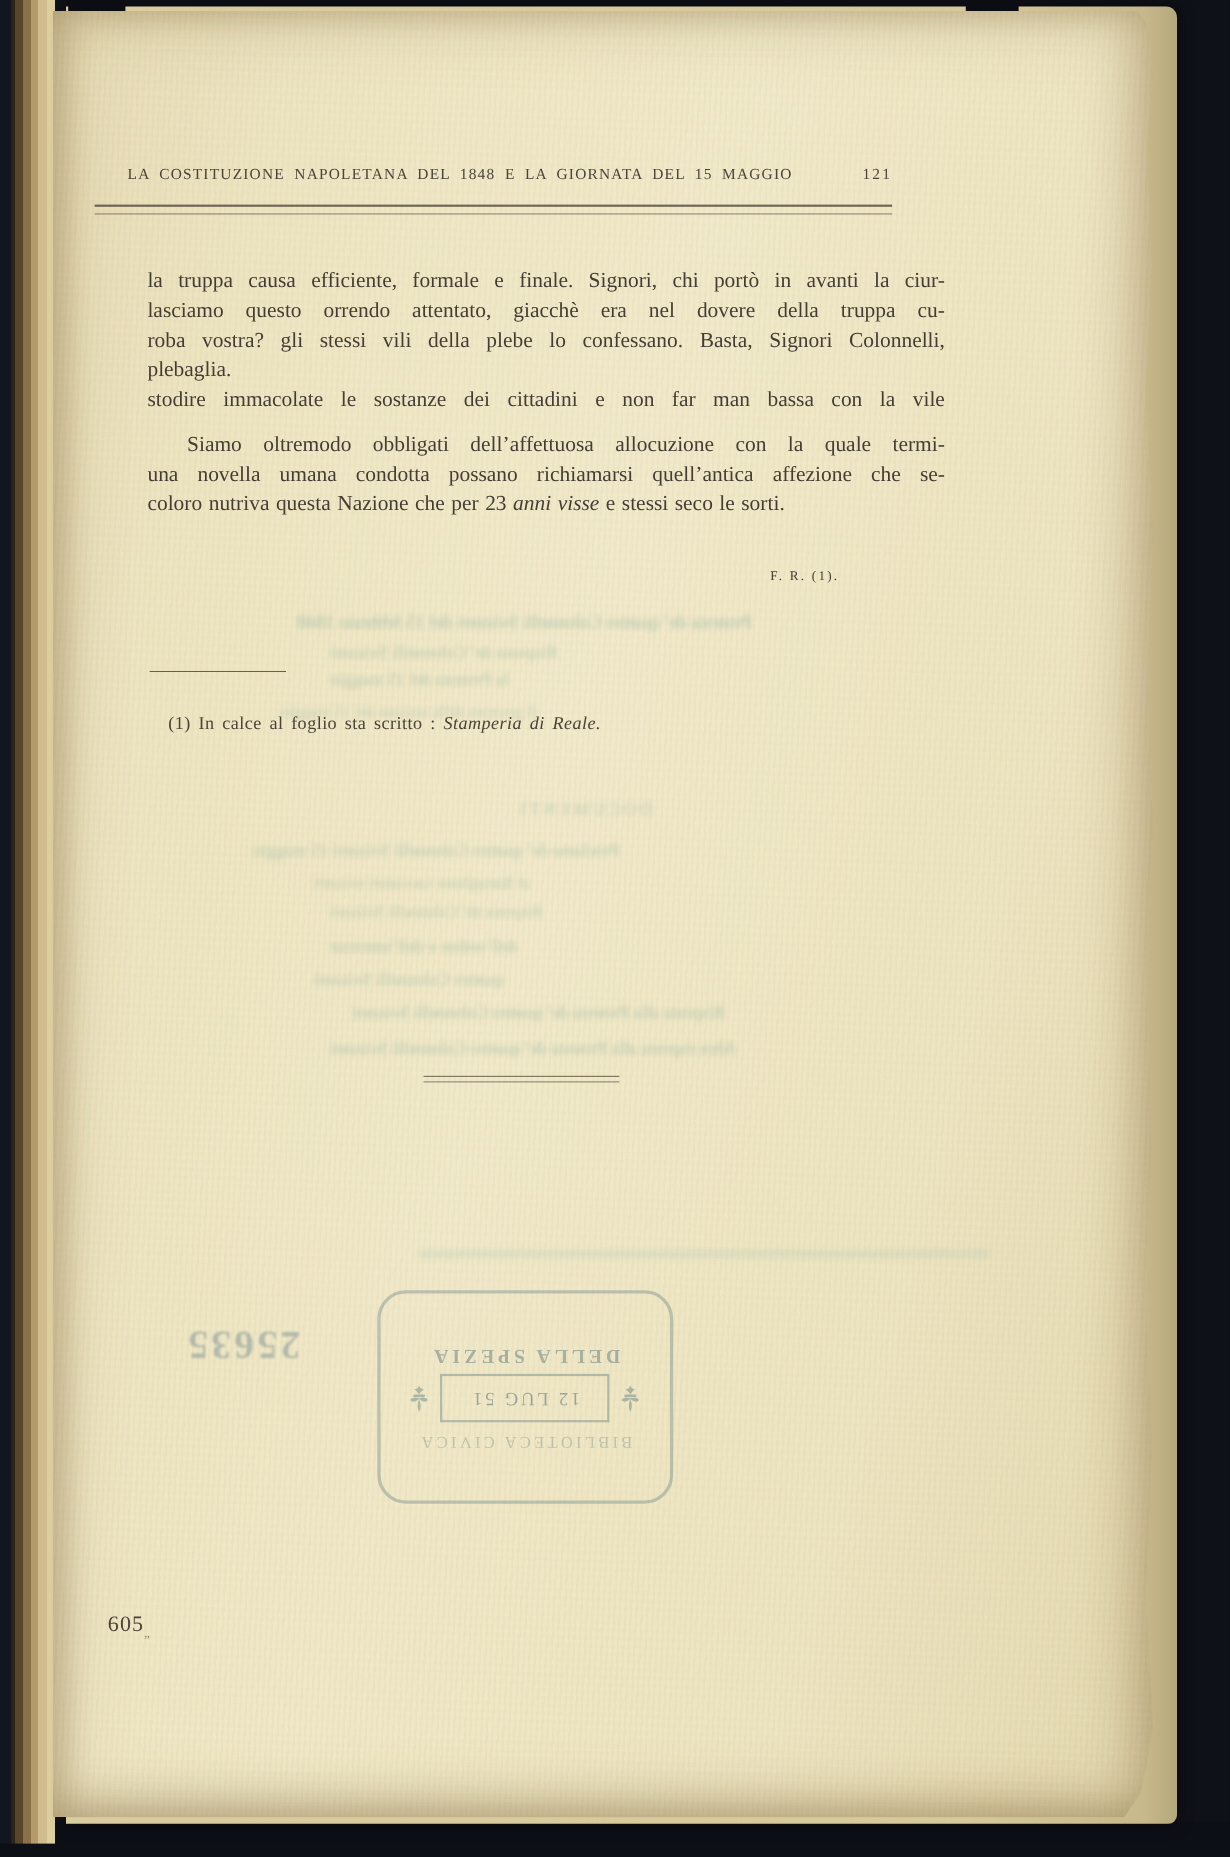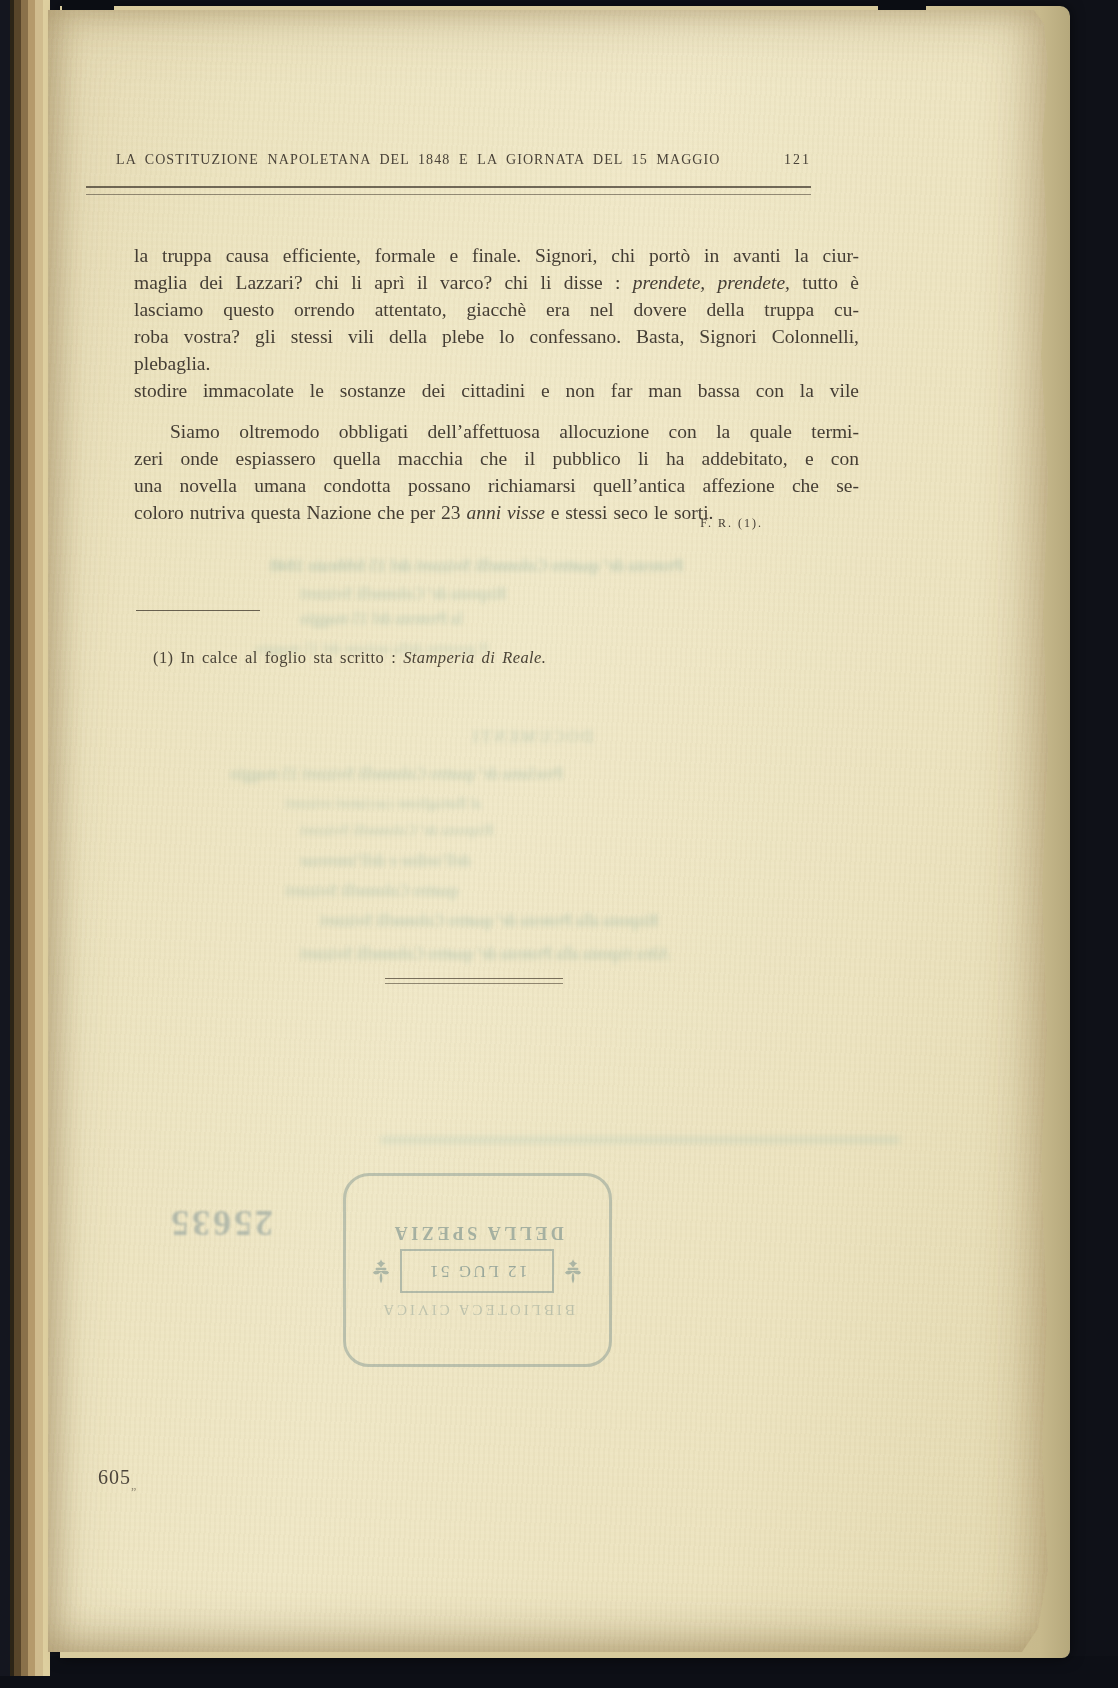--- a/index.html
+++ b/index.html
@@ -161,29 +161,27 @@
 
   <div class="hdr">
     <span class="hdr-title">LA COSTITUZIONE NAPOLETANA DEL 1848 E LA GIORNATA DEL 15 MAGGIO</span>
     <span class="hdr-num">121</span>
   </div>
   <div class="hdr-rule"></div>
 
   <div class="bodyblock">
     <div>
       <div class="tl"><span>la truppa causa efficiente, formale e finale. Signori, chi portò in avanti la ciur-</span></div>
-      <div class="tl"><span>maglia dei Lazzari? chi li aprì il varco? chi li disse : </span><span class="it">prendete, prendete,</span><span> tutto è</span></div>
       <div class="tl"><span>lasciamo questo orrendo attentato, giacchè era nel dovere della truppa cu-</span></div>
       <div class="tl"><span>roba vostra? gli stessi vili della plebe lo confessano. Basta, Signori Colonnelli,</span></div>
       <div class="tl last"><span>plebaglia.</span></div>
       <div class="tl"><span>stodire immacolate le sostanze dei cittadini e non far man bassa con la vile</span></div>
     </div>
     <div class="p2">
       <div class="tl indent"><span>Siamo oltremodo obbligati dell’affettuosa allocuzione con la quale termi-</span></div>
-      <div class="tl"><span>zeri onde espiassero quella macchia che il pubblico li ha addebitato, e con</span></div>
       <div class="tl"><span>una novella umana condotta possano richiamarsi quell’antica affezione che se-</span></div>
       <div class="tl last"><span>coloro nutriva questa Nazione che per 23 </span><span class="it">anni visse</span><span> e stessi seco le sorti.</span></div>
     </div>
   </div>
 
   <div class="signature">F. R. (1).</div>
 
   <div class="fn-rule"></div>
   <div class="footnote"><span>(1) In calce al foglio sta scritto : </span><span class="it">Stamperia di Reale.</span></div>
 

